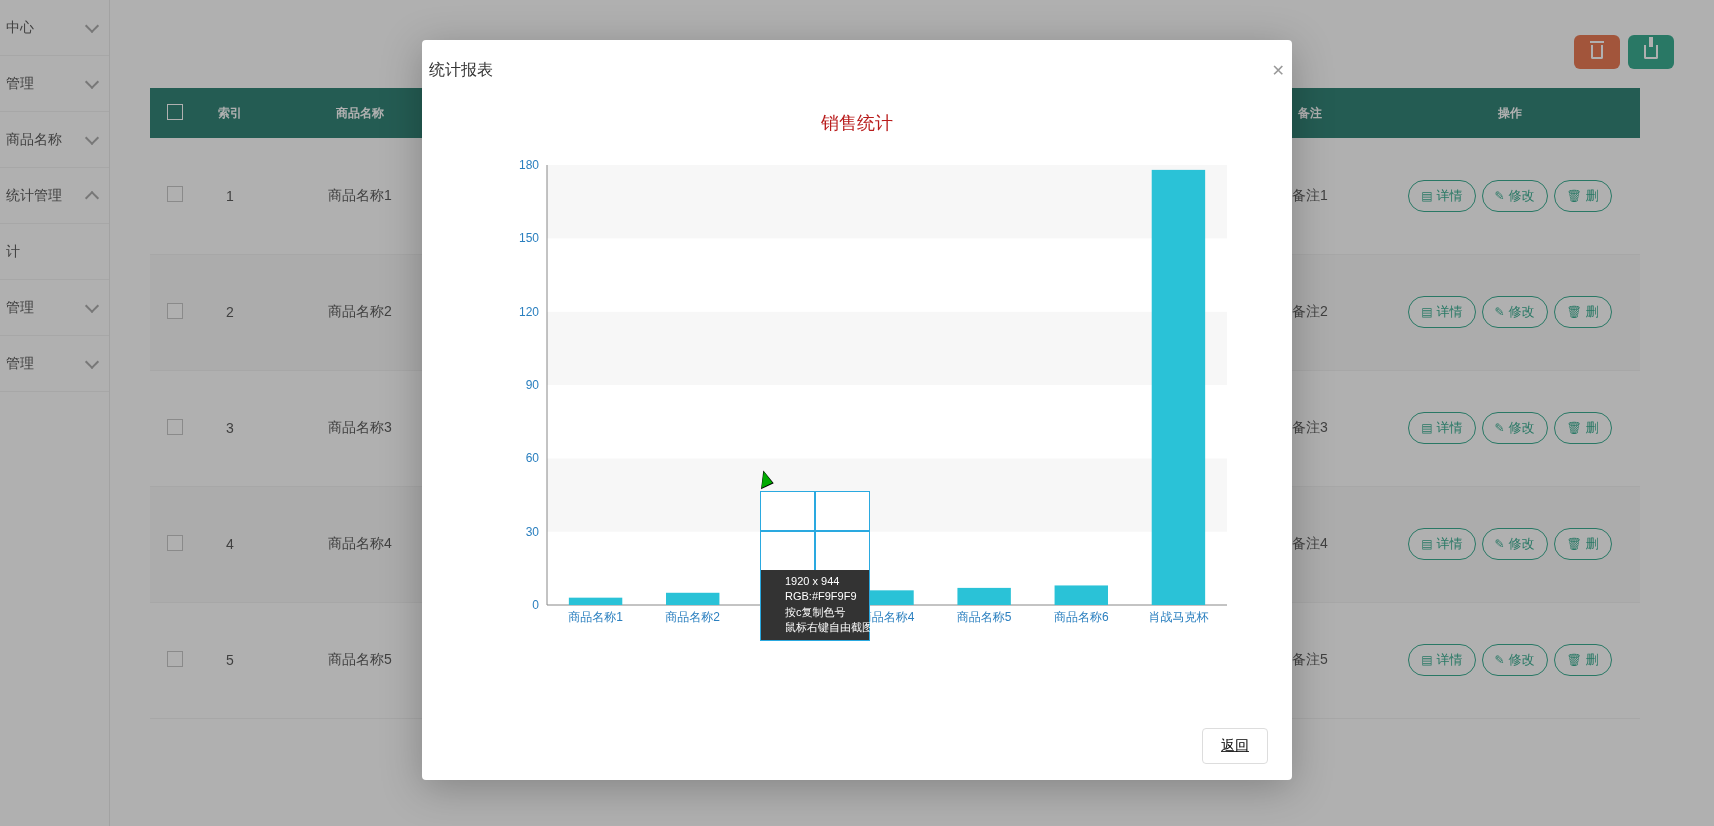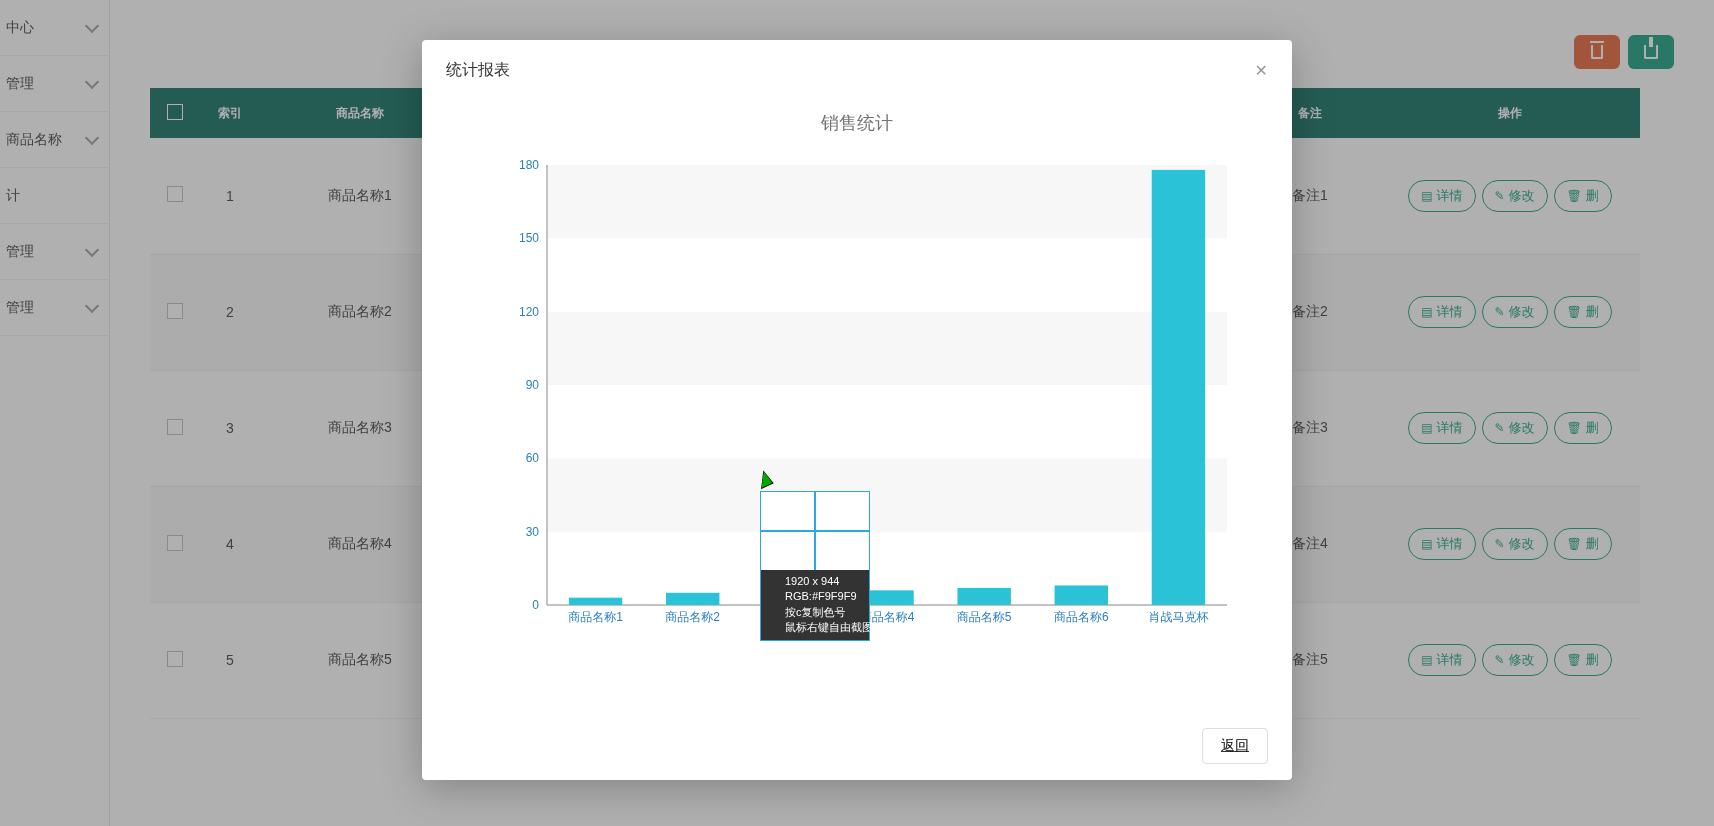--- a/index.html
+++ b/index.html
@@ -114,31 +114,31 @@
     transform: translateX(-50%);
     width: 870px;
     height: 740px;
     background: #fff;
     border-radius: 4px;
     box-shadow: 0 8px 40px rgba(0,0,0,0.25);
     display: flex;
     flex-direction: column;
   }
   .modal-header {
-    padding: 20px 24px;
+    padding: 20px 7px;
     display: flex;
     justify-content: space-between;
     align-items: center;
   }
   .modal-title { font-size: 16px; color: #333; }
   .close-x { cursor: pointer; color: #999; font-size: 16px; }
   .modal-body { flex: 1; position: relative; padding: 0 24px; }
   .chart-title {
     text-align: center;
-    color: #737373;
+    color: #b91c1c;
     font-size: 18px;
     font-weight: 500;
     margin: 10px 0 20px;
   }
   .chart-wrap {
     position: relative;
     width: 760px;
     height: 480px;
     margin: 0 auto;
   }
@@ -209,20 +209,24 @@
       <span class="lbl">中心</span>
       <span class="chevron"></span>
     </div>
   <div class="menu-item">
       <span class="lbl">管理</span>
       <span class="chevron"></span>
     </div>
   <div class="menu-item">
       <span class="lbl">商品名称</span>
       <span class="chevron"></span>
+    </div>
+  <div class="menu-item">
+      <span class="lbl">统计管理</span>
+      <span class="chevron up"></span>
     </div>
   <div class="menu-item">
       <span class="lbl">计</span>
     </div>
   <div class="menu-item">
       <span class="lbl">管理</span>
       <span class="chevron"></span>
     </div>
   <div class="menu-item">
       <span class="lbl">管理</span>

